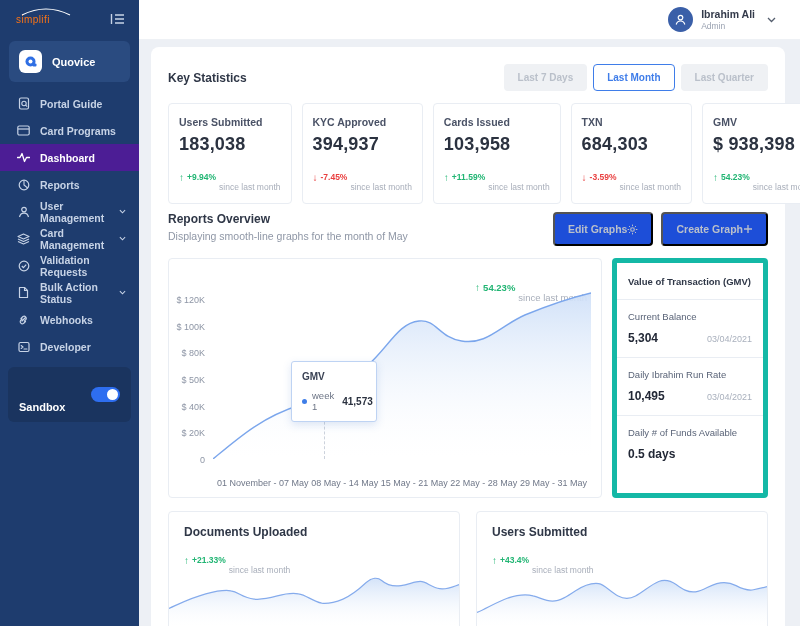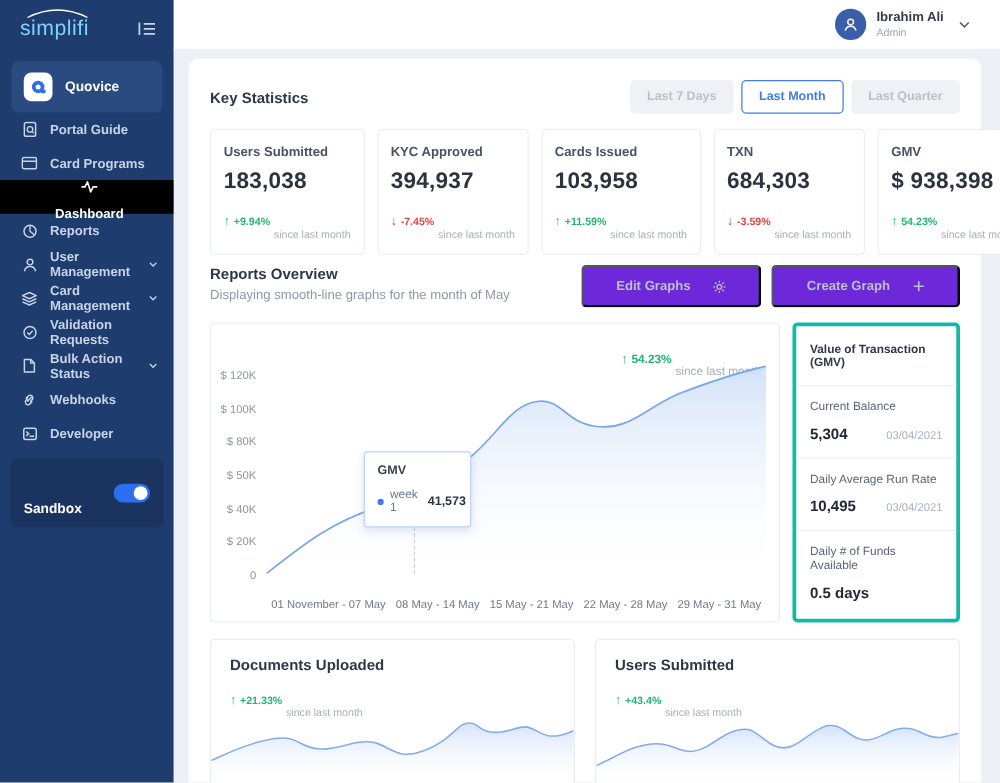--- a/index.html
+++ b/index.html
@@ -2,30 +2,30 @@
 <html><head>
 <meta charset="utf-8">
 <style>
   * { margin:0; padding:0; box-sizing:border-box; }
   html,body { width:800px; height:626px; overflow:hidden; background:#edf0f5;
     font-family:"Liberation Sans", sans-serif; }
 
   
   .sidebar { position:absolute; left:0; top:0; width:139px; height:626px; background:#1e3c6e; }
   .logo-row { display:flex; align-items:center; justify-content:space-between; padding:13px 14px 8px 16px; }
-  .logo { position:relative; color:#7dd3fc; font-size:17px; letter-spacing:.4px; font-weight:500; }
+  .logo { position:relative; color:#f97316; font-size:10px; letter-spacing:.4px; font-weight:500; }
   .logo svg { position:absolute; top:-7px; left:4px; }
   .collapse-btn { cursor:pointer; display:flex; }
   .org-card { margin:8px 9px 16px; background:#2a4b80; border-radius:6px; padding:9px 10px; display:flex; align-items:center; gap:10px; cursor:pointer; }
   .org-icon { width:23px; height:23px; background:#fff; border-radius:6px; display:flex; align-items:center; justify-content:center; flex:0 0 auto; }
   .org-label { font-size:11px; font-weight:700; color:#fff; }
   .nav { position:absolute; top:90px; left:0; right:0; }
   .nav-item { display:flex; align-items:center; gap:10px; height:27px; padding:0 13px 0 17px; color:#c7d3e6; font-size:10.5px; font-weight:600; cursor:pointer; }
   .nav-item .ni-icon { display:flex; width:13px; justify-content:center; flex:0 0 auto; }
-  .nav-item.active { background:#000000; color:#fff;flex-direction:column; }
+  .nav-item.active { background:#4c1d95; color:#fff; }
   .nav-item .chev { margin-left:auto; display:flex; }
   .sandbox { position:absolute; left:8px; right:8px; top:367px; background:#1a345f; border-radius:6px; padding:9px 11px; display:flex; align-items:center; justify-content:space-between; }
   .sandbox-label { font-size:11px; font-weight:600; color:#fff;margin-top:25px; }
   .toggle { width:29px; height:15px; background:#2e6ef0; border-radius:8px; position:relative; cursor:pointer; }
   .toggle .knob { position:absolute; right:2px; top:2px; width:11px; height:11px; background:#fff; border-radius:50%; }
 
   
   .header { position:absolute; left:139px; top:0; width:661px; height:40px; background:#fff; border-bottom:1px solid #eef1f5; display:flex; align-items:center; justify-content:flex-end; padding-right:24px; gap:8px; }
   .avatar { width:25px; height:25px; border-radius:50%; background:#3a5fa8; display:flex; align-items:center; justify-content:center; cursor:pointer; }
   .user-meta { line-height:1.2; cursor:pointer; }
@@ -36,21 +36,21 @@
   
   .main { position:absolute; left:139px; top:40px; width:661px; height:586px; background:#edf0f5; overflow:hidden; }
   .container { position:absolute; left:12px; top:7px; right:15px; height:660px; background:#fff; border-radius:8px; padding:17px; }
 
   .section-head { display:flex; align-items:center; justify-content:space-between; }
   .sec-title { font-size:12px; font-weight:700; color:#2f3747; }
   .sec-sub { font-size:10.5px; color:#8f97a6; margin-top:4px; }
   .filters { display:flex; gap:6px; }
   .filter-btn { font-size:10px; font-weight:600; padding:7px 13px; border-radius:4px; background:#eff1f4; color:#bac0ca; border:1px solid transparent; cursor:pointer; }
   .filter-btn.active { background:#fff; color:#3f7de9; border-color:#3f7de9; }
-  .gray-btn { display:flex; align-items:center; gap:18px; font-size:10.5px; font-weight:600; color:#bac0ca; background:#6d28d9; border-radius:4px; padding:9px 26px; cursor:pointer; }
+  .gray-btn { display:flex; align-items:center; gap:0; font-size:10.5px; font-weight:600; color:#bac0ca; background:#1d4ed8; border-radius:4px; padding:9px 13px; cursor:pointer; }
 
   .stats-row { display:flex; gap:10px; margin-top:12px; }
   .stat-card { flex:1; border:1px solid #e9edf3; border-radius:4px; padding:12px 10px 11px; background:#fff; }
   .stat-label { font-size:10.5px; color:#4a5266; font-weight:600; white-space:nowrap; }
   .stat-value { font-size:18px; color:#2b3240; font-weight:600; margin-top:6px; letter-spacing:.2px; }
   .stat-delta { margin-top:7px; font-size:8.5px; display:flex; align-items:center; gap:3px; white-space:nowrap; }
   .arrow { font-size:10px; font-weight:700; }
   .pct { font-weight:700; }
   .up .arrow, .up .pct { color:#21b573; }
   .down .arrow, .down .pct { color:#e94040; }
@@ -66,21 +66,21 @@
   .plot svg { width:100%; height:100%; display:block; }
   .vline { position:absolute; left:29.4%; top:70%; bottom:0; border-left:1px dashed #ccd2dc; }
   .tooltip { position:absolute; left:122px; top:102px; width:86px; background:#fff; border:1px solid #bed3f3; border-radius:3px; box-shadow:0 3px 8px rgba(80,120,200,.18); padding:9px 10px; z-index:3; }
   .tt-title { font-size:10px; font-weight:600; color:#3a4254; }
   .tt-row { display:flex; align-items:center; gap:5px; margin-top:8px; }
   .tt-dot { width:5px; height:5px; border-radius:50%; background:#3f7ee8; flex:0 0 auto; }
   .tt-label { font-size:9.5px; color:#6d7586; }
   .tt-value { font-size:10px; font-weight:700; color:#2b3240; margin-left:3px; }
   .xlabels { position:absolute; left:44px; right:10px; bottom:9px; display:flex; justify-content:space-between; font-size:9px; color:#707889; padding:0 4px; }
 
-  .gmv-panel { width:134px; flex:0 0 auto; border:3px solid #14b8a6; border-radius:4px; height:240px; background:#fff; }
+  .gmv-panel { width:156px; flex:0 0 auto; border:5px solid #14b8a6; border-radius:4px; height:240px; background:#fff; }
   .panel-head { padding:13px 11px 12px; font-size:9.5px; font-weight:700; color:#2f3747; border-bottom:1px solid #e9edf3; }
   .panel-row { padding:11px 11px 12px; border-bottom:1px solid #e9edf3; }
   .panel-row.last { border-bottom:none; }
   .pr-label { font-size:9.5px; color:#5a6478; }
   .pr-vals { display:flex; justify-content:space-between; align-items:baseline; margin-top:9px; }
   .pr-value { font-size:12px; font-weight:700; color:#222836; }
   .pr-date { font-size:9px; color:#a9b0bd; }
 
   .bottom-row { display:flex; gap:16px; margin-top:13px; }
   .spark-card { flex:1; border:1px solid #e9edf3; border-radius:4px; height:126px; position:relative; overflow:hidden; background:#fff; }
@@ -382,21 +382,21 @@
       <div class="gmv-panel">
         <div class="panel-head">Value of Transaction (GMV)</div>
         <div class="panel-row">
           <div class="pr-label">Current Balance</div>
           <div class="pr-vals">
             <span class="pr-value">5,304</span>
             <span class="pr-date">03/04/2021</span>
           </div>
         </div>
         <div class="panel-row">
-          <div class="pr-label">Daily Average Run Rate</div>
+          <div class="pr-label">Daily Ibrahim Run Rate</div>
           <div class="pr-vals">
             <span class="pr-value">10,495</span>
             <span class="pr-date">03/04/2021</span>
           </div>
         </div>
         <div class="panel-row last">
           <div class="pr-label">Daily # of Funds Available</div>
           <div class="pr-vals">
             <span class="pr-value">0.5 days</span>
           </div>

